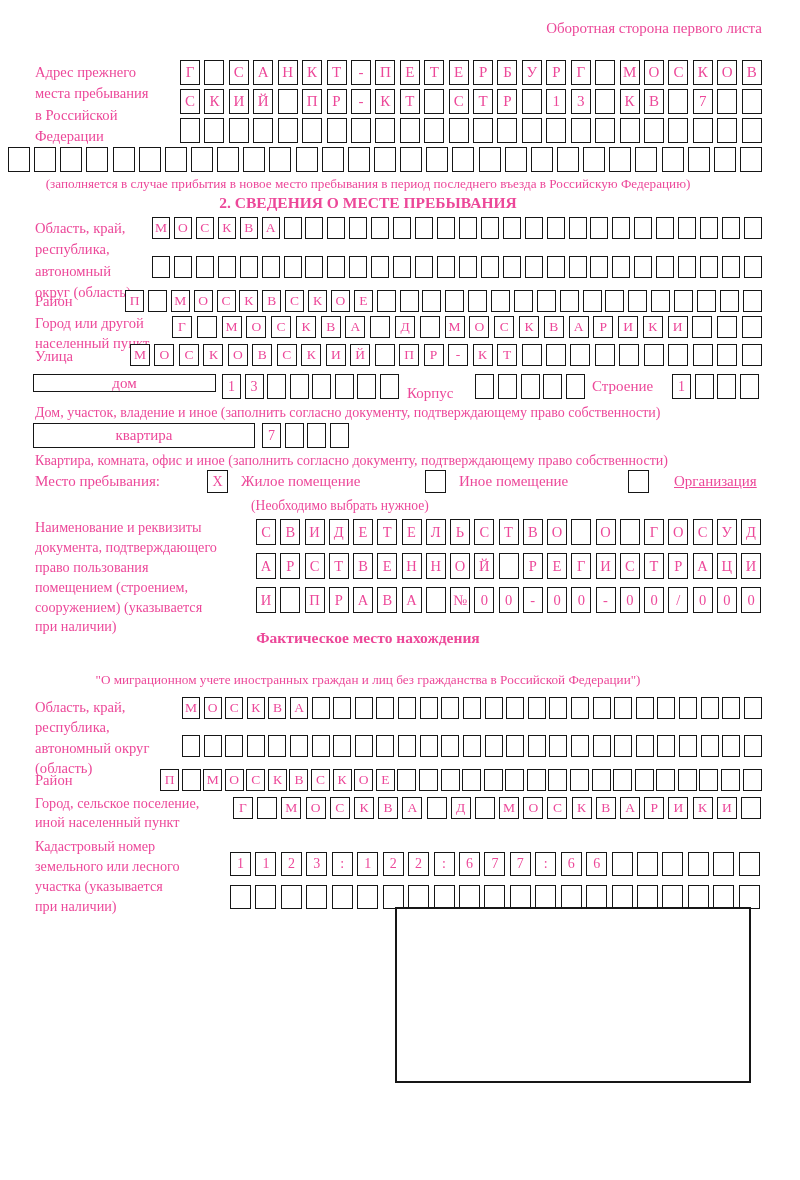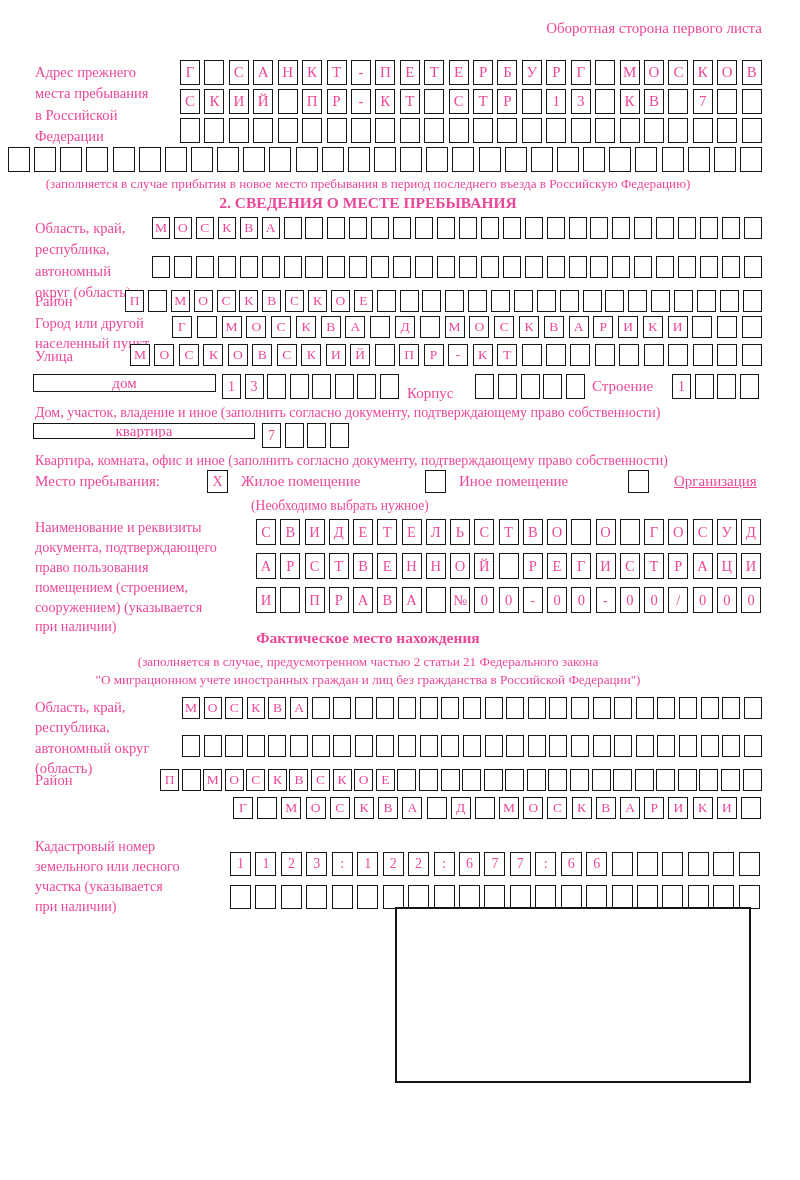--- a/index.html
+++ b/index.html
@@ -335,21 +335,21 @@
     </div>
   <div class="inlinelbl" style="top:378px;left:592px;">Строение</div>
   <div class="grp rH" style="top:374px;left:672px;width:87px;">
       <div class="cell">1</div>
       <div class="cell"></div>
       <div class="cell"></div>
       <div class="cell"></div>
     </div>
   <div class="note" style="top:404px;left:35px;font-size:14px;">Дом, участок, владение и иное (заполнить согласно документу, подтверждающему право собственности)</div>
 
-  <div class="bigbox" style="top:423px;left:33px;width:222px;height:16px;">квартира</div>
+  <div class="bigbox" style="top:423px;left:33px;width:222px;height:25px;">квартира</div>
   <div class="grp rQ" style="top:423px;left:262px;width:87px;">
       <div class="cell">7</div>
       <div class="cell"></div>
       <div class="cell"></div>
       <div class="cell"></div>
     </div>
   <div class="note" style="top:452px;left:35px;font-size:14px;">Квартира, комната, офис и иное (заполнить согласно документу, подтверждающему право собственности)</div>
 
   <div class="inlinelbl" style="top:473px;left:35px;">Место пребывания:</div>
   <div class="chk" style="top:470px;left:207px;">X</div>
@@ -430,21 +430,20 @@
       <div class="cell">-</div>
       <div class="cell">0</div>
       <div class="cell">0</div>
       <div class="cell">/</div>
       <div class="cell">0</div>
       <div class="cell">0</div>
       <div class="cell">0</div>
     </div>
 
   <div class="title center" style="top:629px;">Фактическое место нахождения</div>
-  <div class="note center" style="top:653px;">(заполняется в случае, предусмотренном частью 2 статьи 21 Федерального закона</div>
   <div class="note center" style="top:671px;">"О миграционном учете иностранных граждан и лиц без гражданства в Российской Федерации")</div>
 
   <div class="lbl" style="top:697px;left:35px;width:145px;line-height:1.4;">Область, край,
 республика,
 автономный округ
 (область)</div>
   <div class="row rD" style="top:697px;left:182px;width:580px;">
       <div class="cell">М</div>
       <div class="cell">О</div>
       <div class="cell">С</div>
@@ -528,20 +527,22 @@
       <div class="cell"></div>
       <div class="cell"></div>
       <div class="cell"></div>
       <div class="cell"></div>
       <div class="cell"></div>
       <div class="cell"></div>
       <div class="cell"></div>
       <div class="cell"></div>
     </div>
 
+  <div class="lbl" style="top:794px;left:35px;width:195px;line-height:1.35;font-size:14.2px;">Город, сельское поселение,
+иной населенный пункт</div>
   <div class="row rD4" style="top:797px;left:233px;width:528px;">
       <div class="cell">Г</div>
       <div class="cell"></div>
       <div class="cell">М</div>
       <div class="cell">О</div>
       <div class="cell">С</div>
       <div class="cell">К</div>
       <div class="cell">В</div>
       <div class="cell">А</div>
       <div class="cell"></div>

